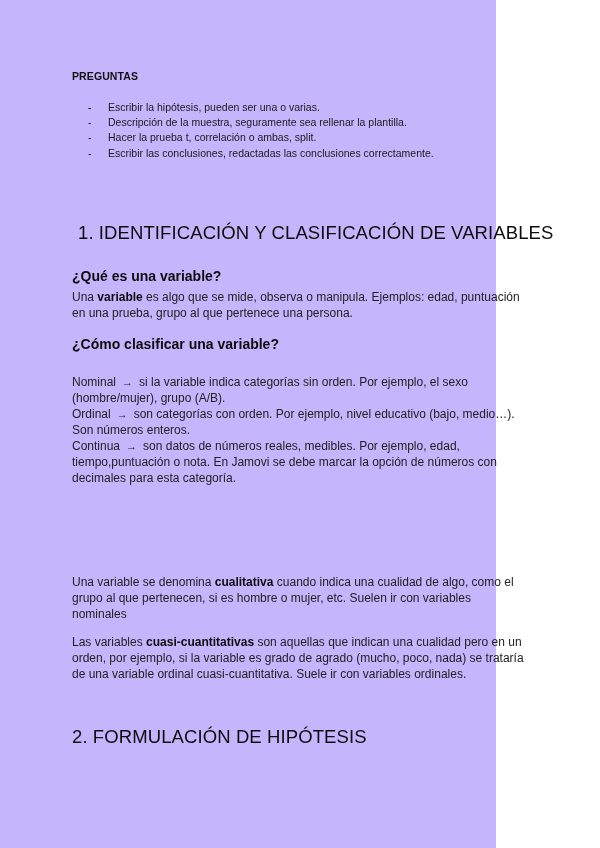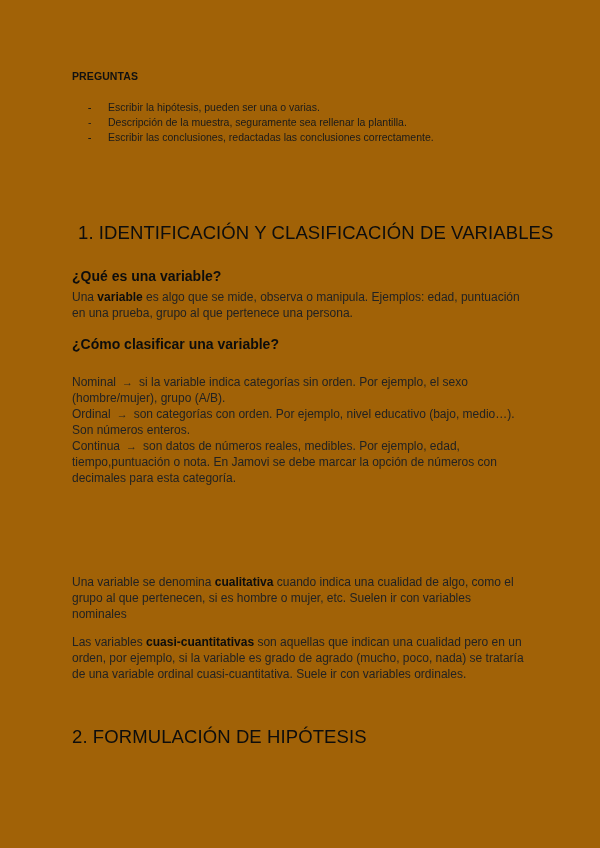--- a/index.html
+++ b/index.html
@@ -11,22 +11,22 @@
       width: 600px;
       height: 848px;
       position: relative;
       overflow: hidden;
       font-family: "Liberation Sans", sans-serif;
       color: #1a1a1a;
     }
     .page {
       position: absolute;
       left: 0; top: 0;
-      width: 600px; height: 848px;
-      background: #a16207;
+      width: 496px; height: 848px;
+      background: #c4b5fd;
     }
     .abs { position: absolute; margin: 0; }
 
     .preguntas-title {
       left: 72px; top: 70px;
       font-size: 10.5px;
       font-weight: bold;
       letter-spacing: 0.1px;
       color: #111;
     }
@@ -87,21 +87,21 @@
 <body>
 
 <div class="page">
 
   <div class="abs preguntas-title">PREGUNTAS</div>
 
   <ul class="abs q-list">
     <li><span class="dash">-</span></li>
     <li><span class="dash">-</span><span>Escribir la hipótesis, pueden ser una o varias.</span></li>
     <li><span class="dash">-</span><span>Descripción de la muestra, seguramente sea rellenar la plantilla.</span></li>
-    <li><span class="dash">-</span></li>
+    <li><span class="dash">-</span><span>Hacer la prueba t, correlación o ambas, split.</span></li>
     <li><span class="dash">-</span><span>Escribir las conclusiones, redactadas las conclusiones correctamente.</span></li>
   </ul>
 
   <h1 class="abs h1 h1-1">1. IDENTIFICACIÓN Y CLASIFICACIÓN DE VARIABLES</h1>
 
   <h3 class="abs h3 h3-1">¿Qué es una variable?</h3>
 
   <p class="abs para p-def"><span>Una </span><b>variable</b><span> es algo que se mide, observa o manipula. Ejemplos: edad, puntuación en una prueba, grupo al que pertenece una persona.</span></p>
 
   <h3 class="abs h3 h3-2">¿Cómo clasificar una variable?</h3>

